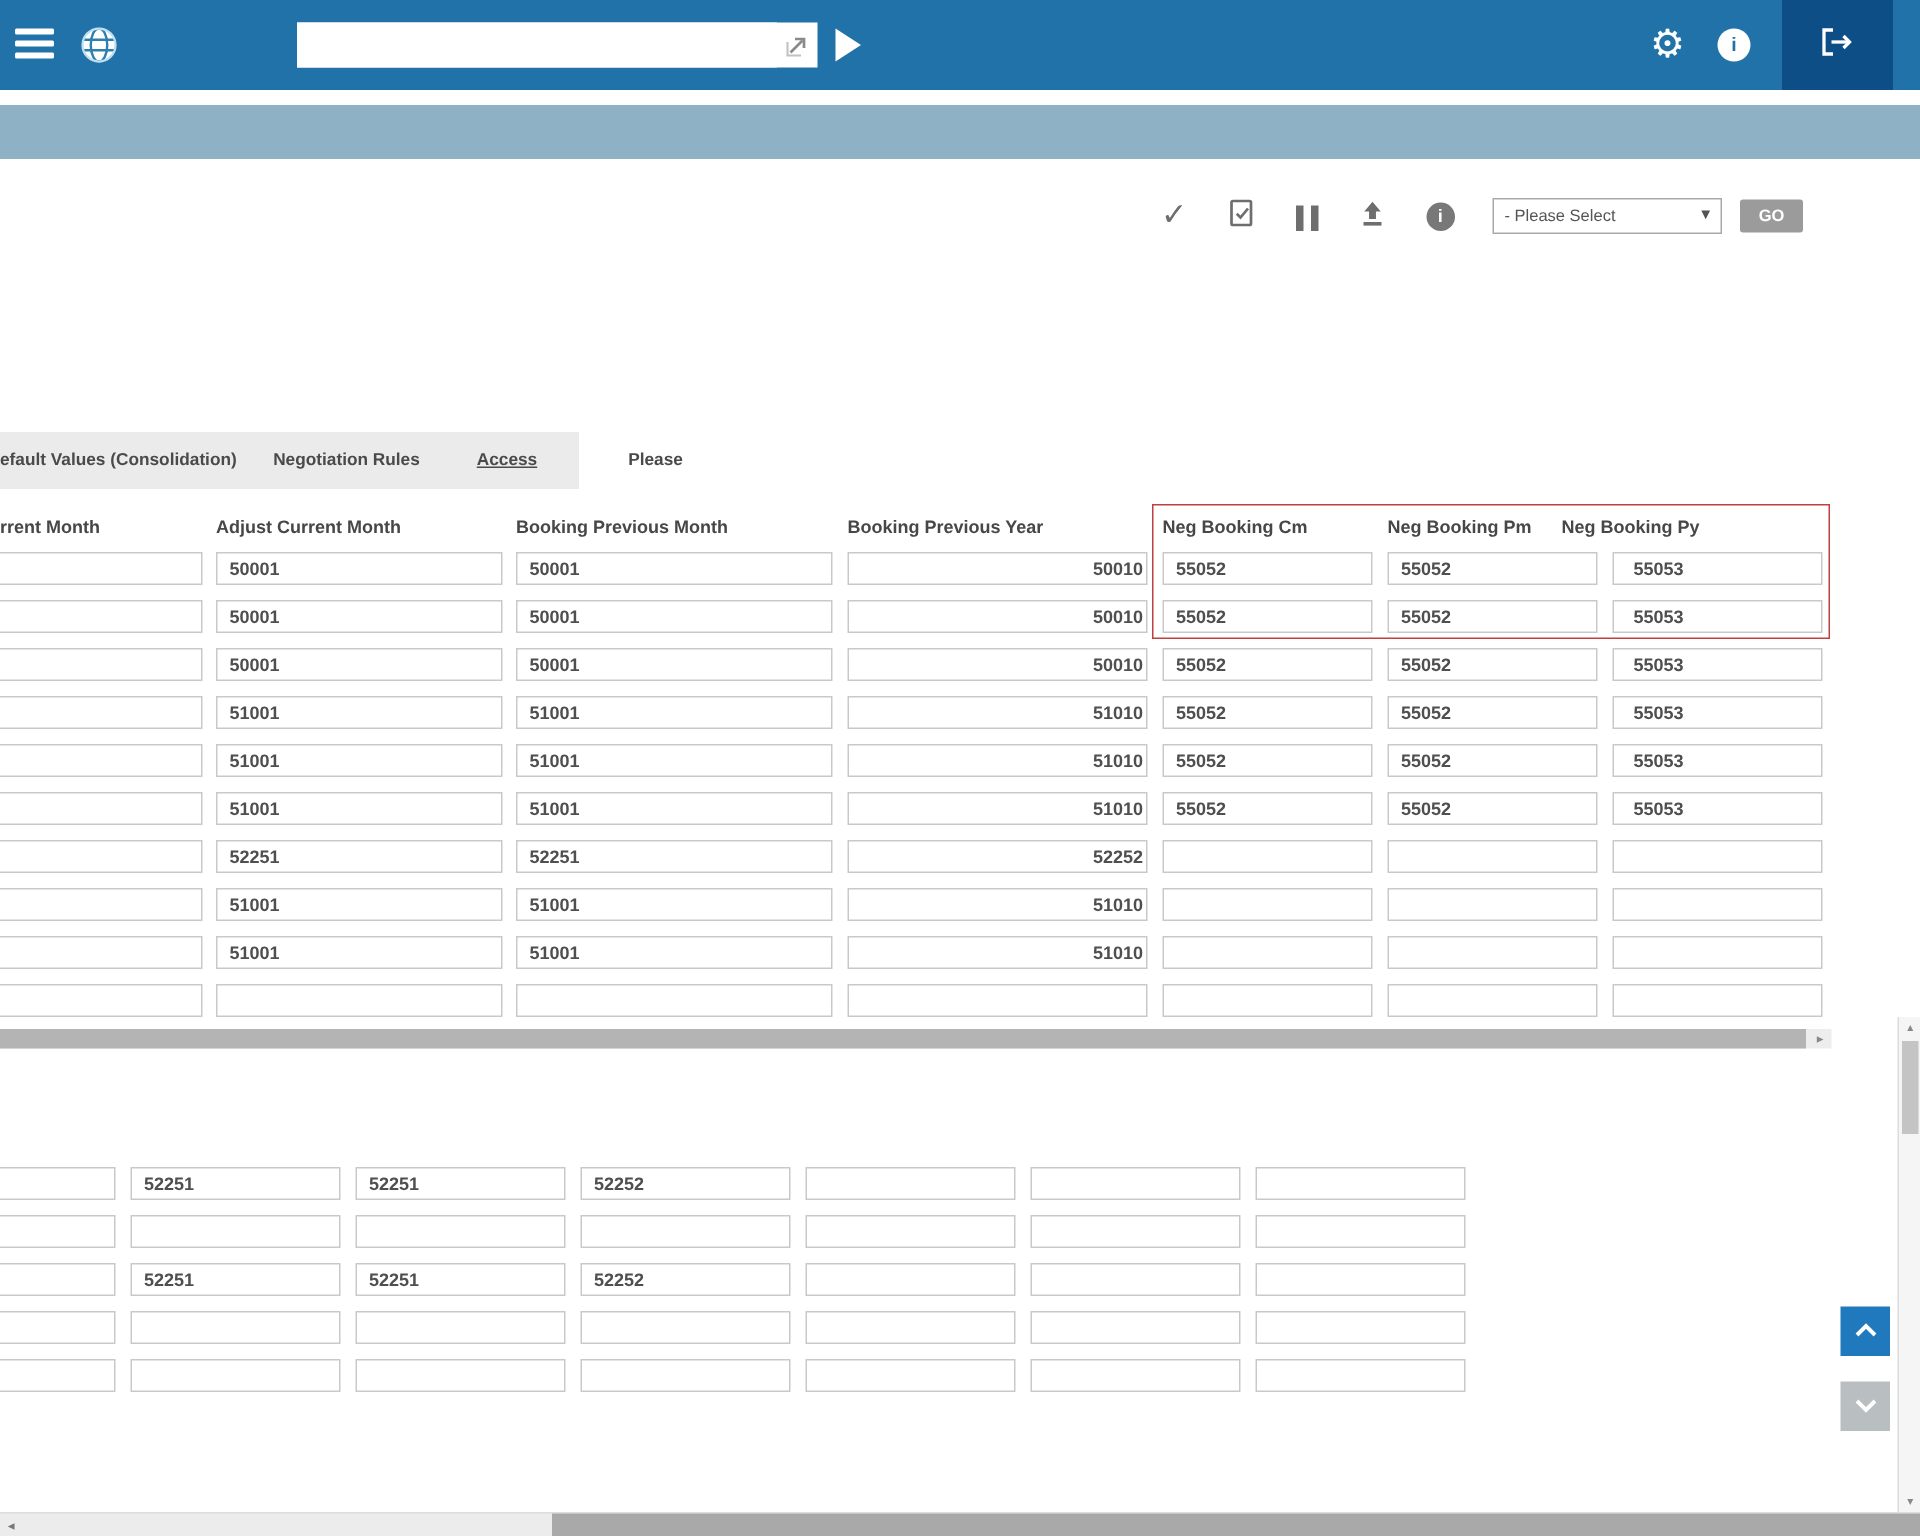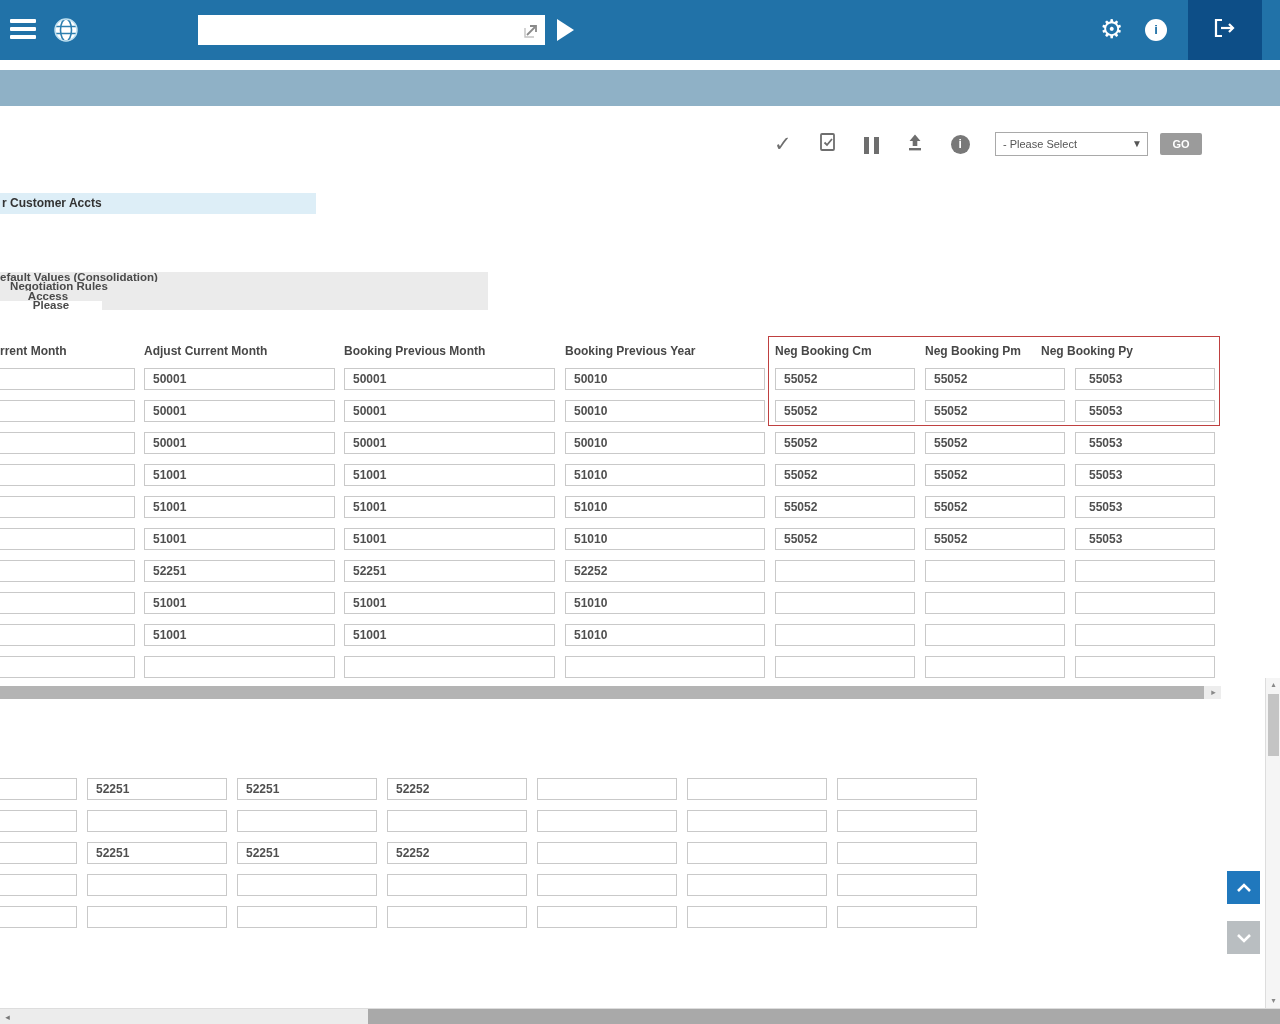--- a/index.html
+++ b/index.html
@@ -33,38 +33,38 @@
   .t-info { width:19px; height:19px; border-radius:50%; background:#787878; color:#fff; font-size:12px; font-weight:bold; text-align:center; line-height:19px; }
   .sel { position:absolute; left:995px; top:132px; width:153px; height:24px; background:#fff; border:1px solid #a9a9a9; cursor:pointer;text-align:center; }
   .sel .sel-txt { position:absolute; left:7px; top:0; line-height:22px; font-size:11px; color:#555; }
   .sel .caret { position:absolute; right:5px; top:0; line-height:22px; font-size:10px; color:#555; }
   .go-btn { position:absolute; left:1160px; top:133px; width:42px; height:22px; background:#9b9b9b; color:#fff; font-size:11px; font-weight:bold; text-align:center; line-height:22px; border-radius:2px; cursor:pointer; }
 
   
   .ctx-banner { position:absolute; left:0; top:193px; width:316px; height:21px; background:#ddeef7; font-size:12px; font-weight:bold; color:#333; line-height:21px; padding-left:2px; white-space:nowrap; overflow:hidden; cursor:pointer; }
 
   
-  .tabs { position:absolute; left:0; top:272px; width:488px; height:38px; display:flex; background:#ebebeb;flex-direction:column; }
+  .tabs { position:absolute; left:0; top:288px; width:488px; height:38px; display:flex; background:#ebebeb; }
   .tab { height:38px; display:flex; align-items:center; justify-content:center; font-size:11.5px; font-weight:bold; color:#4a4a4a; white-space:nowrap; overflow:hidden; cursor:pointer; }
   .tab.t1 { width:172px; justify-content:flex-start; }
   .tab.t2 { width:118px; }
   .tab.t3 { width:96px;text-decoration:underline; }
   .tab.t4 { width:102px; background:#fff; }
 
   
   .g1-headers span, .hdr-lbl { position:absolute; font-size:12px; font-weight:bold; color:#474747; white-space:nowrap; }
   .g1-headers { position:absolute; left:0; top:344px; width:1280px; height:16px; }
   .grid-cells { position:absolute; }
   #grid1-cells { left:0; top:368px; }
   #grid2-cells { left:0; top:778px; }
   .grid-cells input.cell { position:absolute; height:22px; border:1px solid #c9c9c9; background:#fff; font-family:inherit; font-size:12px; font-weight:bold; color:#4f4f4f; padding:0 2px 0 8px; outline:none; }
   #grid1-cells .c0 { left:-56px; width:191px; }
   #grid1-cells .c1 { left:144px; width:191px; }
   #grid1-cells .c2 { left:344px; width:211px; }
-  #grid1-cells .c3 { left:565px; width:200px; }
+  #grid1-cells .c3 { left:565px; width:200px;text-align:right; }
   #grid1-cells .c4 { left:775px; width:140px; }
   #grid1-cells .c5 { left:925px; width:140px; }
   #grid1-cells .c6 { left:1075px; width:140px;padding-left:13px; }
   #grid2-cells .c0 { left:-64px; width:141px; }
   #grid2-cells .c1 { left:87px;  width:140px; }
   #grid2-cells .c2 { left:237px; width:140px; }
   #grid2-cells .c3 { left:387px; width:140px; }
   #grid2-cells .c4 { left:537px; width:140px; }
   #grid2-cells .c5 { left:687px; width:140px; }
   #grid2-cells .c6 { left:837px; width:140px; }
@@ -160,21 +160,20 @@
     </span>
     <span class="t-ic t-info">i</span>
   </div>
 
   <div class="sel">
     <span class="sel-txt">- Please Select</span>
     <span class="caret">▼</span>
   </div>
   <div class="go-btn">GO</div>
 
-  <div class="ctx-banner">r Customer Accts</div>
 
   <div class="tabs">
     <div class="tab t1">efault Values (Consolidation)</div>
     <div class="tab t2">Negotiation Rules</div>
     <div class="tab t3">Access</div>
     <div class="tab t4">Please</div>
   </div>
 
   <div class="g1-headers">
     <span style="left:0">rrent Month</span>

